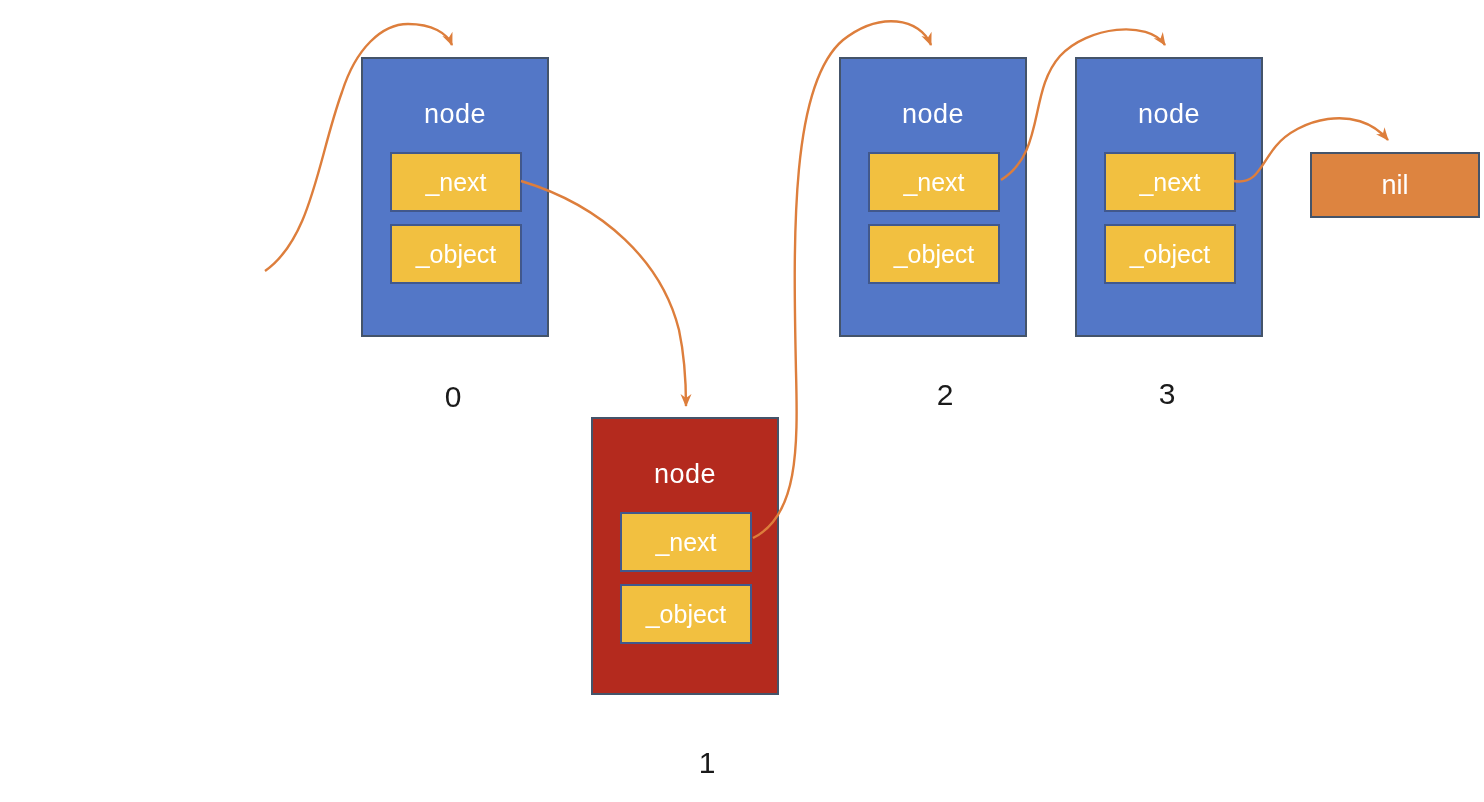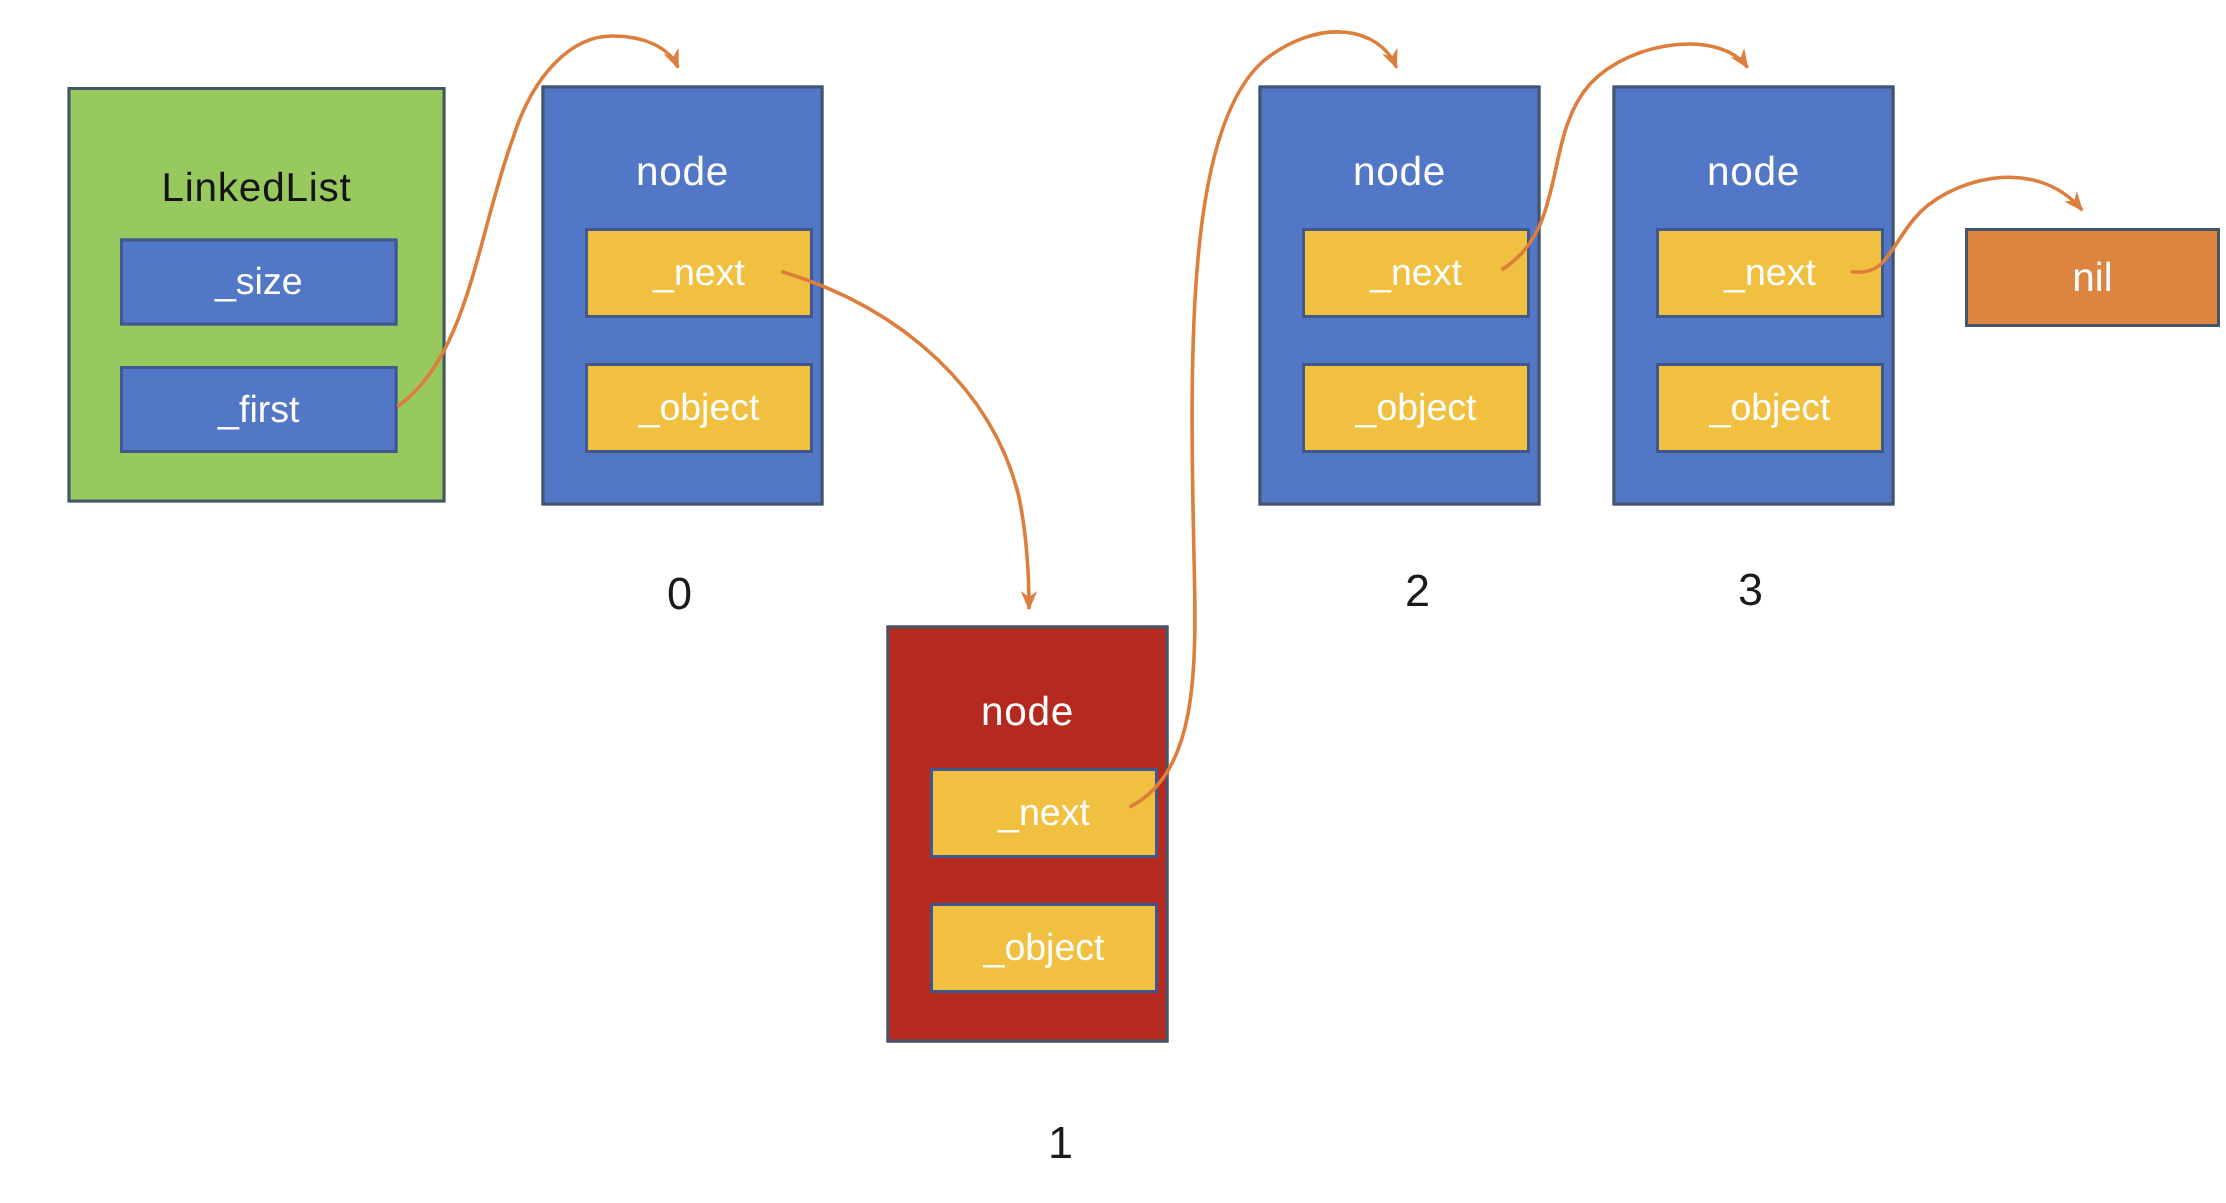--- a/index.html
+++ b/index.html
@@ -21,23 +21,23 @@
     font-size:27px; color:#ffffff; letter-spacing:0.5px;
   }
   .linkedlist .box-title { color:#141414; top:50px; }
   .field {
     position:absolute; box-sizing:border-box; display:flex; align-items:center; justify-content:center;
     font-size:25px; color:#ffffff; border:2px solid var(--c-fieldborder,#41588C);
   }
   .linkedlist .field { left:33px; width:185px; height:58px; background:var(--c-blue,#5377C7); }
   .linkedlist .f1 { top:99px; }
   .linkedlist .f2 { top:184px; }
-  .node .field { left:27px; width:152px; height:60px; background:var(--c-yellow,#F2C040); }
+  .node .field { left:27px; width:132px; height:60px; background:var(--c-yellow,#F2C040); }
   .node .f1 { top:93px; }
-  .node .f2 { top:183px; }
+  .node .f2 { top:165px; }
   .nil-box {
     position:absolute; left:1310px; top:152px; width:170px; height:66px; box-sizing:border-box;
     background:var(--c-orange,#DD8440); border:2px solid var(--c-border,#44546A);
     display:flex; align-items:center; justify-content:center;
     color:#ffffff; font-size:27px; z-index:1;
   }
   .index-label { position:absolute; width:40px; text-align:center; font-size:30px; color:#1a1a1a; z-index:2; }
   .lbl0 { left:433px; top:380px; }
   .lbl1 { left:687px; top:746px; }
   .lbl2 { left:925px; top:378px; }
@@ -55,25 +55,20 @@
         <path d="M0.5,0.5 L13.5,6 L0.5,11.5 L4.5,6 Z" fill="#DD7E3C"></path>
       </marker>
     </defs>
     <path class="arrow-path" d="M 265 271 C 312 238, 318 158, 342 92 C 356 48, 382 24, 408 24 C 432 24, 447 33, 452 45" marker-end="url(#ah)"></path>
     <path class="arrow-path" d="M 521 181 C 604 206, 662 262, 679 330 C 685 358, 686 382, 686 406" marker-end="url(#ah)"></path>
     <path class="arrow-path" d="M 753 538 C 798 516, 798 448, 796 372 C 793 232, 791 84, 843 40 C 880 11, 920 18, 931 45" marker-end="url(#ah)"></path>
     <path class="arrow-path" d="M 1001 180 C 1046 152, 1028 92, 1060 56 C 1088 26, 1148 20, 1165 45" marker-end="url(#ah)"></path>
     <path class="arrow-path" d="M 1234 181 C 1257 185, 1260 165, 1276 146 C 1297 120, 1356 102, 1388 140" marker-end="url(#ah)"></path>
   </svg>
 
-  <div class="box linkedlist">
-    <div class="box-title">LinkedList</div>
-    <div class="field f1">_size</div>
-    <div class="field f2">_first</div>
-  </div>
 
   <div class="box node node0">
     <div class="box-title">node</div>
     <div class="field f1">_next</div>
     <div class="field f2">_object</div>
   </div>
 
   <div class="box node red node1">
     <div class="box-title">node</div>
     <div class="field f1">_next</div>

